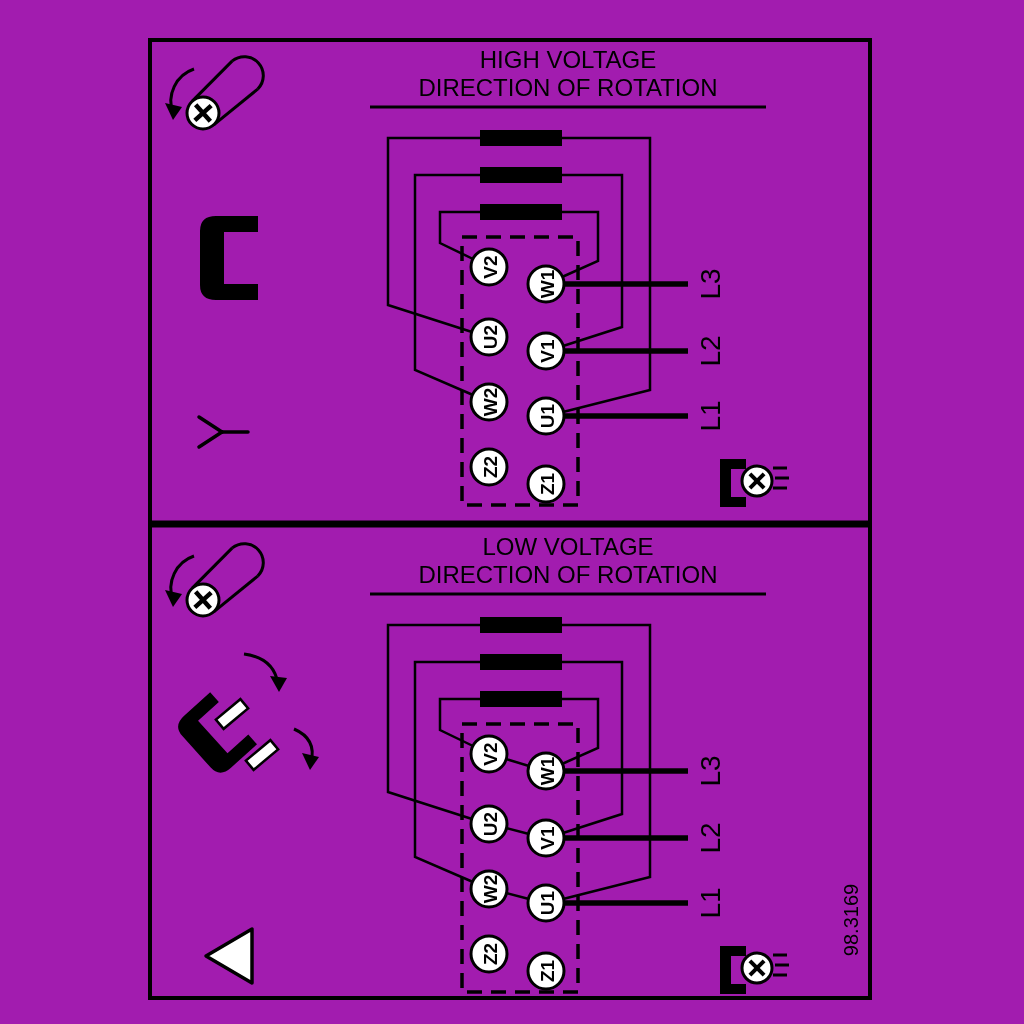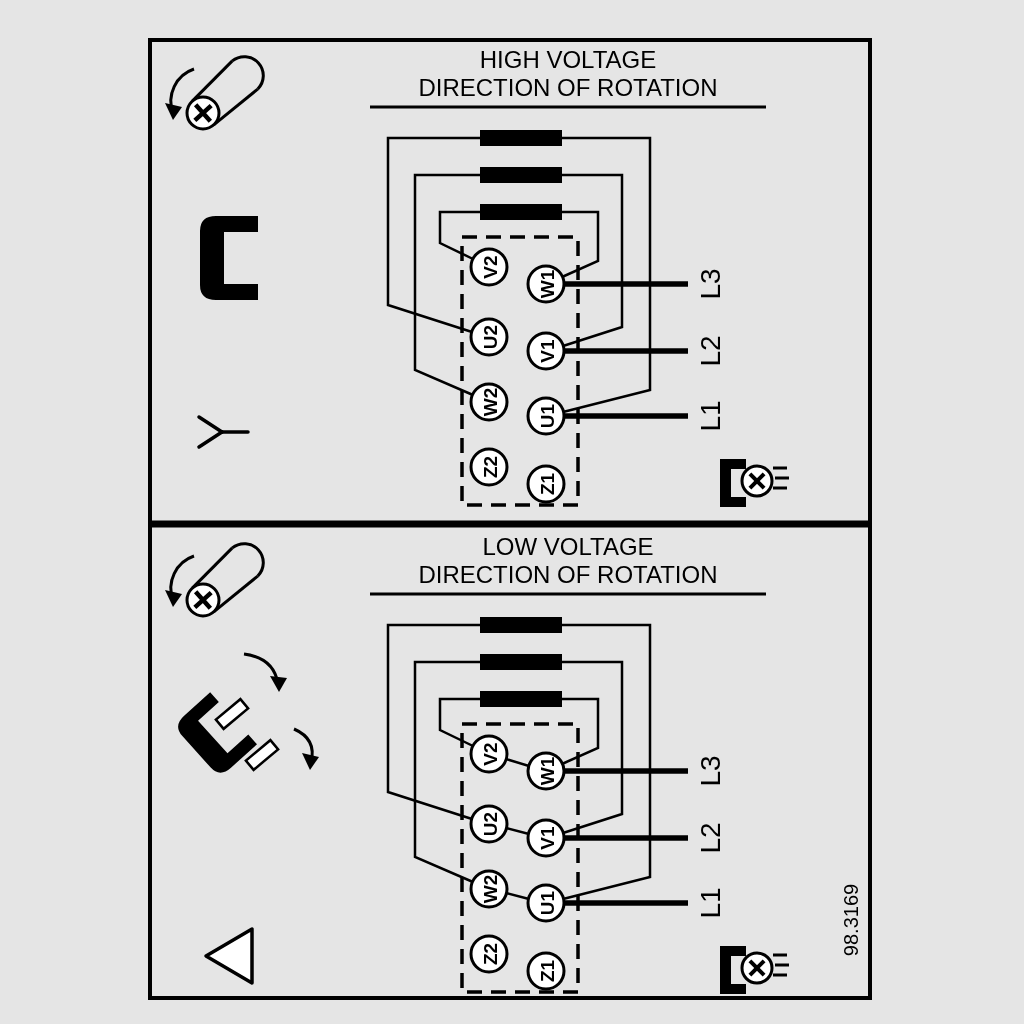--- a/index.html
+++ b/index.html
@@ -1,16 +1,16 @@
 <!DOCTYPE html>
 <html><head>
 <meta charset="utf-8">
 <style>
   html,body{margin:0;padding:0;background:#ffffff;}
-  .page{width:1024px;height:1024px;position:relative;background:#e5e5e5;}
+  .page{width:1024px;height:1024px;position:relative;background:#a21caf;}
   svg{display:block;}
   svg text{font-family:"Liberation Sans","DejaVu Sans",sans-serif;fill:#000;}
   .title-text{font-size:24px;}
   .terminal-text{font-size:19px;font-weight:bold;}
   .line-text{font-size:28px;}
   .fig-text{font-size:20px;}
   .stroke{stroke:#000;fill:none;}
 </style>
 </head>
 <body>

